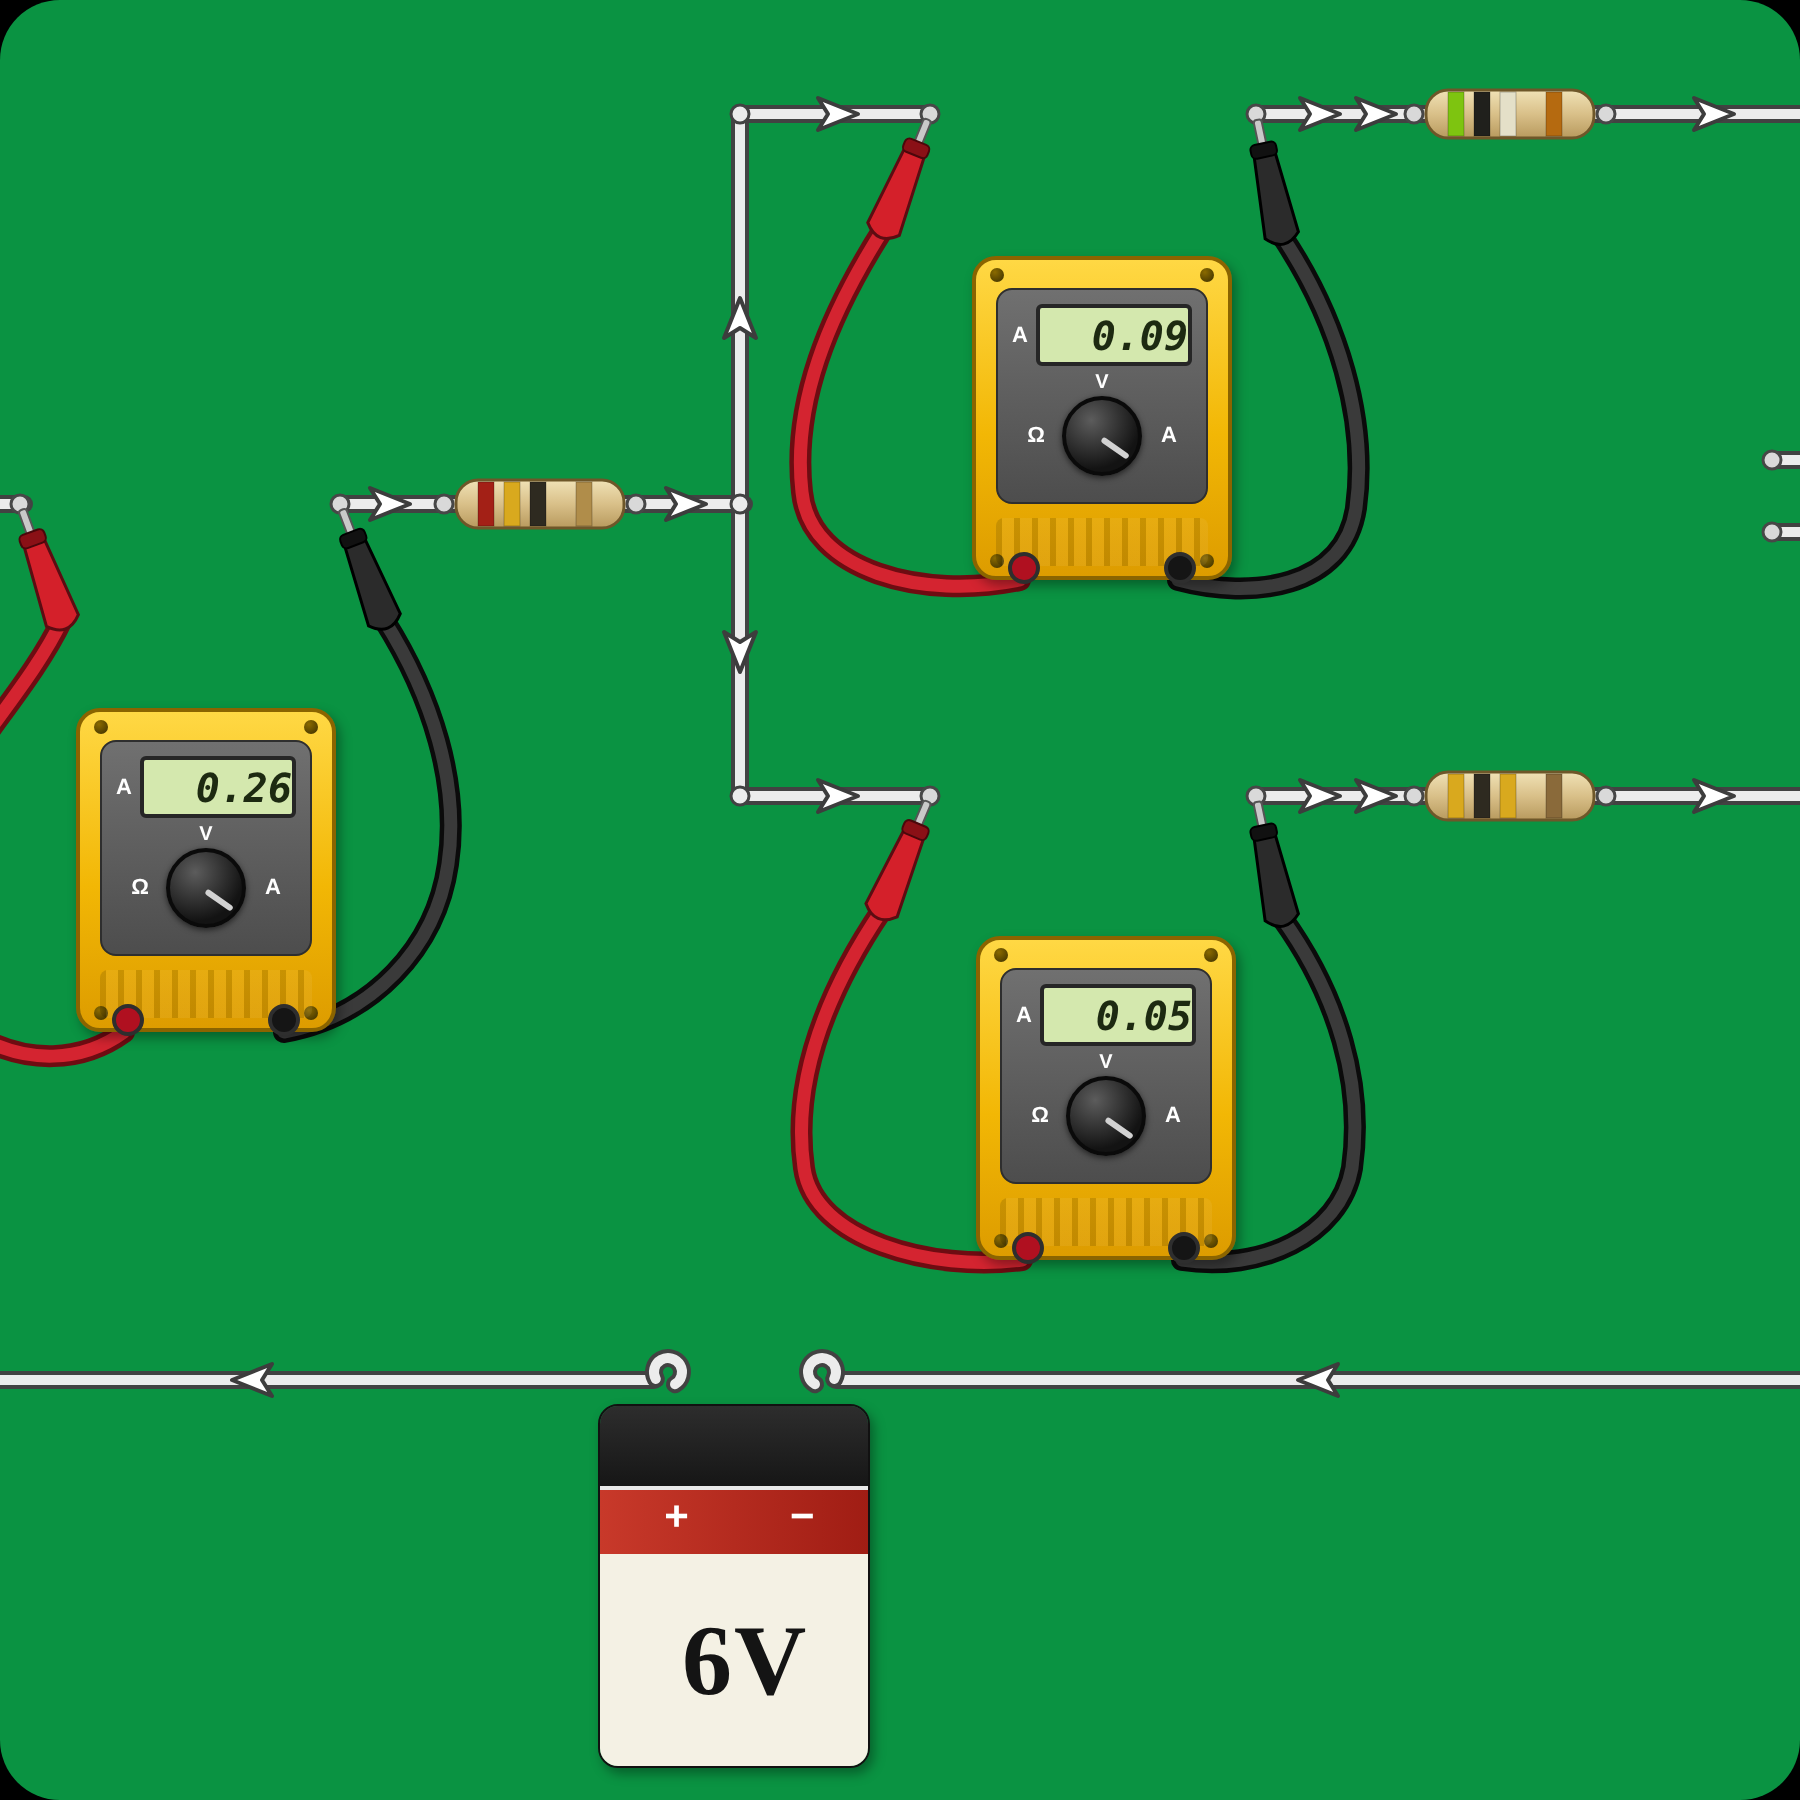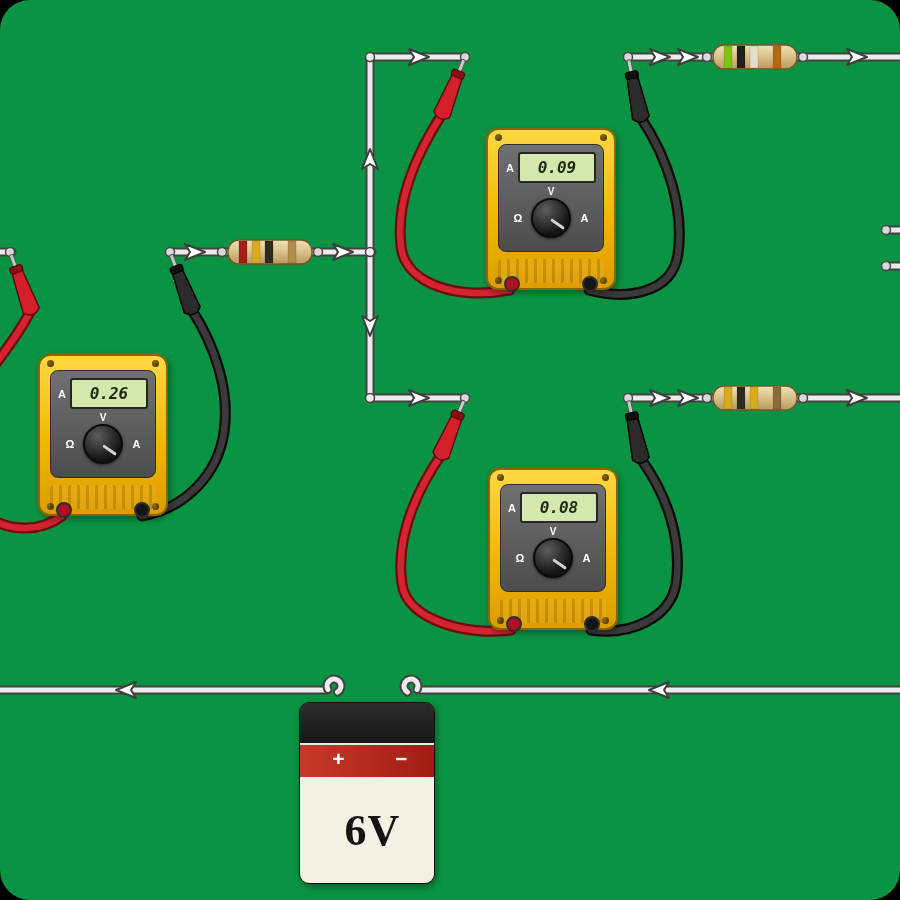--- a/index.html
+++ b/index.html
@@ -32,22 +32,22 @@
     border:2px solid #8a6400;box-shadow:2px 3px 6px rgba(0,0,0,.35);}
   .screw{position:absolute;width:7px;height:7px;border-radius:50%;
     background:radial-gradient(circle at 35% 30%,#8a6a00,#3a2e00);}
   .screw.tl{top:4px;left:7px}.screw.tr{top:4px;right:7px}
   .screw.bl{bottom:4px;left:7px}.screw.br{bottom:4px;right:7px}
   .face{position:absolute;left:10px;right:10px;top:14px;height:106px;border-radius:8px;
     background:linear-gradient(180deg,#707070,var(--meter-face,#4d4d4d));border:1px solid #2e2e2e;}
   .lcd-row{display:flex;align-items:center;gap:4px;padding:7px 7px 0 7px;}
   .mode-label{color:#fff;font-size:11px;font-weight:700;}
   .lcd{flex:1;height:27px;background:var(--lcd-green,#d4e8ae);border:2px solid #262626;border-radius:3px;
-    display:flex;align-items:center;justify-content:center;
-    font-family:"DejaVu Sans Mono",monospace;font-style:italic;font-weight:700;font-size:16px;color:#1d2a11;}
+    display:flex;align-items:center;justify-content:flex-end;
+    font-family:"DejaVu Sans Mono",monospace;font-style:italic;font-weight:700;font-size:20px;color:#1d2a11;}
   .dial-v{display:block;text-align:center;color:#fff;font-size:10px;font-weight:700;margin-top:3px;}
   .dial-row{display:flex;align-items:center;justify-content:center;gap:9px;margin-top:1px;}
   .dial-side{color:#fff;font-size:11px;font-weight:700;}
   .knob{width:36px;height:36px;border-radius:50%;position:relative;
     background:radial-gradient(circle at 35% 28%,#5c5c5c,#131313 70%);
     border:2px solid #0a0a0a;box-shadow:0 1px 3px rgba(0,0,0,.6);}
   .pointer{position:absolute;left:50%;top:50%;width:16px;height:3px;background:#d2d2d2;
     border-radius:2px;transform-origin:0 50%;transform:rotate(35deg);}
   .meter-bottom{position:absolute;left:10px;right:10px;bottom:5px;height:24px;border-radius:4px;
     background:repeating-linear-gradient(90deg,rgba(0,0,0,.13) 0 3px,rgba(255,255,255,.06) 3px 9px);}
@@ -59,21 +59,21 @@
   .battery{position:absolute;z-index:2;left:299px;top:702px;width:134px;height:180px;border-radius:10px;
     overflow:hidden;border:1px solid #111;box-shadow:inset -14px 0 16px rgba(0,0,0,.25),2px 3px 6px rgba(0,0,0,.35);}
   .battery-cap{height:40px;background:linear-gradient(180deg,#2d2d2d,var(--battery-cap,#161616));}
   .battery-band{height:32px;background:linear-gradient(90deg,#c8392a,var(--battery-red,#a01d14));
     border-top:2px solid #e9e9e9;position:relative;}
   .battery-band .sign{position:absolute;top:2px;color:#fff;font-size:21px;font-weight:700;}
   .sign-plus{left:24%;}
   .sign-minus{right:20%;}
   .battery-body{height:106px;background:var(--battery-cream,#f4f1e4);
     display:flex;align-items:center;justify-content:center;}
-  .battery-voltage{font-family:"Liberation Serif",serif;font-weight:700;font-size:44px;color:#141414;letter-spacing:1px;margin-left:11px;}
+  .battery-voltage{font-family:"Liberation Serif",serif;font-weight:700;font-size:50px;color:#141414;letter-spacing:1px;margin-left:11px;}
 </style>
 </head>
 <body>
 
 <div id="canvas">
 
 <svg class="scene-svg" width="900" height="900" viewBox="0 0 900 900">
   <defs>
     <linearGradient id="resBody" x1="0" y1="0" x2="0" y2="1">
       <stop offset="0" stop-color="#f0e2b6"></stop>
@@ -272,21 +272,21 @@
 
 <div class="meter" style="left:488px;top:468px">
   <div class="screw tl"></div>
   <div class="screw tr"></div>
   <div class="screw bl"></div>
   <div class="screw br"></div>
   <div class="face">
     <div class="lcd-row">
       <span class="mode-label">A</span>
       <div class="lcd">
-            <span>0.08</span>
+            <span>0.05</span>
           </div>
     </div>
     <span class="dial-v">V</span>
     <div class="dial-row">
       <span class="dial-side">Ω</span>
       <div class="knob">
             <div class="pointer"></div>
           </div>
       <span class="dial-side">A</span>
     </div>

